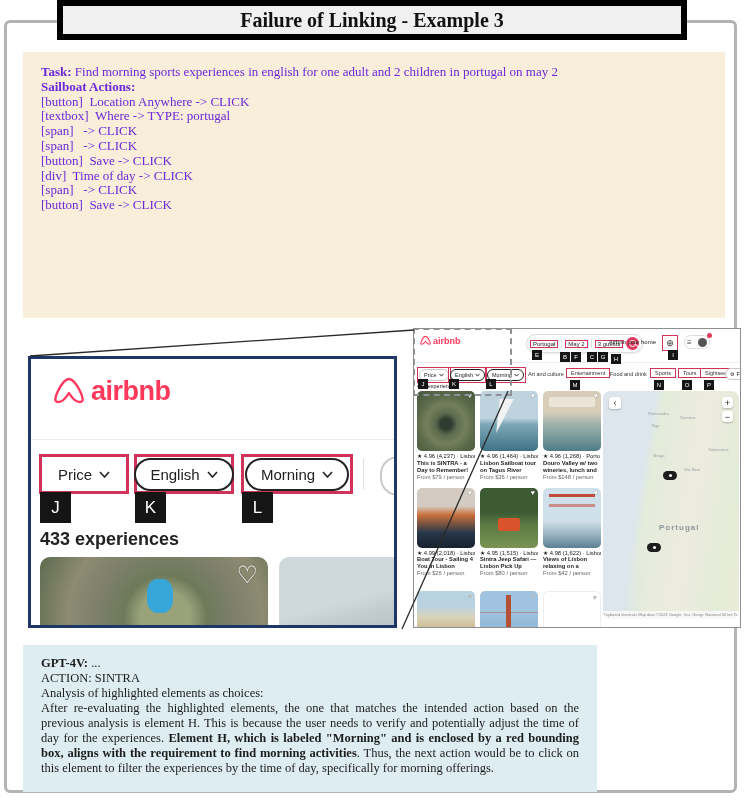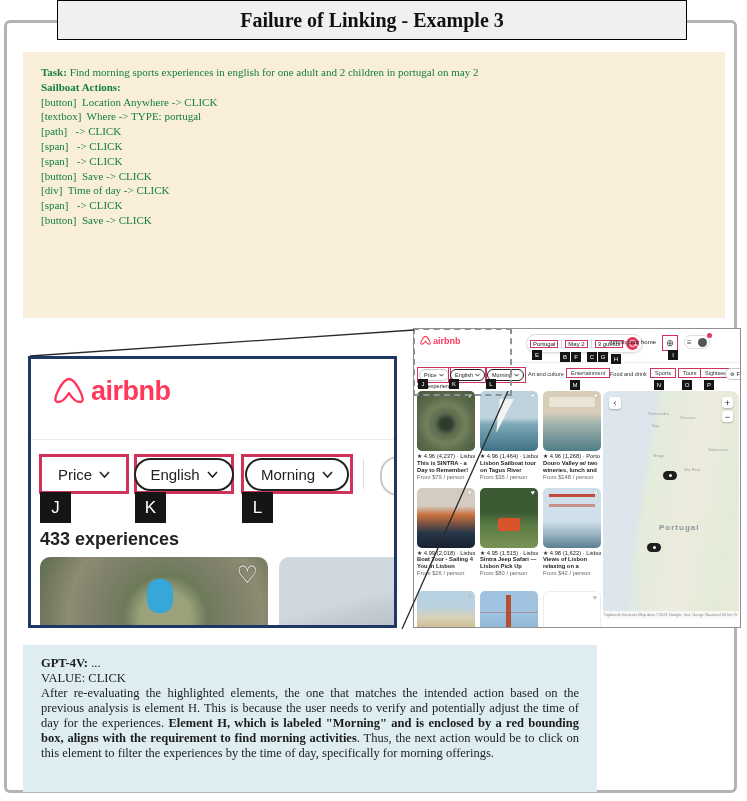--- a/index.html
+++ b/index.html
@@ -3,27 +3,27 @@
 <meta charset="utf-8">
 <style>
   html,body{margin:0;padding:0;background:#fff;}
   body{width:747px;height:801px;position:relative;overflow:hidden;
        font-family:"Liberation Serif",serif;-webkit-font-smoothing:antialiased;}
 
   
   .outer-frame{position:absolute;left:4px;top:20px;width:733px;height:773px;
     border:3px solid #b3b3b3;border-radius:6px;background:#fff;box-sizing:border-box;z-index:0;}
   .title-bar{position:absolute;left:57px;top:0;width:630px;height:40px;background:#f0f0f0;
-    border:1px solid #000000;box-sizing:border-box;z-index:6;display:flex;align-items:center;justify-content:center;}
+    border:6px solid #000000;box-sizing:border-box;z-index:6;display:flex;align-items:center;justify-content:center;}
   .title-bar .t{font-size:20px;font-weight:bold;color:#111;}
 
   
   .task-box{position:absolute;left:23px;top:52px;width:702px;height:266px;background:#f8eed9;
     box-sizing:border-box;padding:13px 18px;z-index:2;}
-  .task-box div{font-size:11px;line-height:14.8px;color:#15803d;white-space:pre-wrap;}
+  .task-box div{font-size:13px;line-height:14.8px;color:#6d28d9;white-space:pre-wrap;}
   .b{font-weight:bold;}
 
   
   .lines-svg{position:absolute;left:0;top:0;width:747px;height:801px;z-index:5;pointer-events:none;}
 
   
   .left-shot{position:absolute;left:28px;top:356px;width:369px;height:272px;background:#fff;
     border:3px solid #1e3766;box-sizing:border-box;overflow:hidden;z-index:3;
     font-family:"Liberation Sans",sans-serif;}
   .lz-logo{position:absolute;left:22px;top:16px;display:flex;align-items:center;gap:6px;color:#ff385c;}
@@ -134,21 +134,20 @@
 
 <div class="title-bar">
   <span class="t">Failure of Linking - Example 3</span>
 </div>
 
 <div class="task-box">
   <div><span class="b">Task:</span><span> Find morning sports experiences in english for one adult and 2 children in portugal on may 2</span></div>
   <div class="b">Sailboat Actions:</div>
   <div>[button]  Location Anywhere -&gt; CLICK</div>
   <div>[textbox]  Where -&gt; TYPE: portugal</div>
-  <div>[path]   -&gt; CLICK</div>
   <div>[span]   -&gt; CLICK</div>
   <div>[span]   -&gt; CLICK</div>
   <div>[button]  Save -&gt; CLICK</div>
   <div>[div]  Time of day -&gt; CLICK</div>
   <div>[span]   -&gt; CLICK</div>
   <div>[button]  Save -&gt; CLICK</div>
 </div>
 
 <div class="left-shot">
   <div class="lz-logo">
@@ -391,15 +390,16 @@
   </div>
 </div>
 
 <svg class="lines-svg">
   <line x1="30" y1="356" x2="414" y2="330" stroke="#2a2a2a" stroke-width="1.3"></line>
   <line x1="402" y1="629" x2="508" y2="391" stroke="#2a2a2a" stroke-width="1.3"></line>
 </svg>
 
 <div class="gpt-box">
   <div><span class="b">GPT-4V:</span><span> ...</span></div>
-  <div>VALUE: CLICK</div>
+  <div>ACTION: SINTRA</div>
+  <div>Analysis of highlighted elements as choices:</div>
   <div class="gpt-par"><span>After re-evaluating the highlighted elements, the one that matches the intended action based on the previous analysis is element H. This is because the user needs to verify and potentially adjust the time of day for the experiences. </span><span class="b">Element H, which is labeled "Morning" and is enclosed by a red bounding box, aligns with the requirement to find morning activities</span><span>. Thus, the next action would be to click on this element to filter the experiences by the time of day, specifically for morning offerings.</span></div>
 </div>
 
 </body></html>

